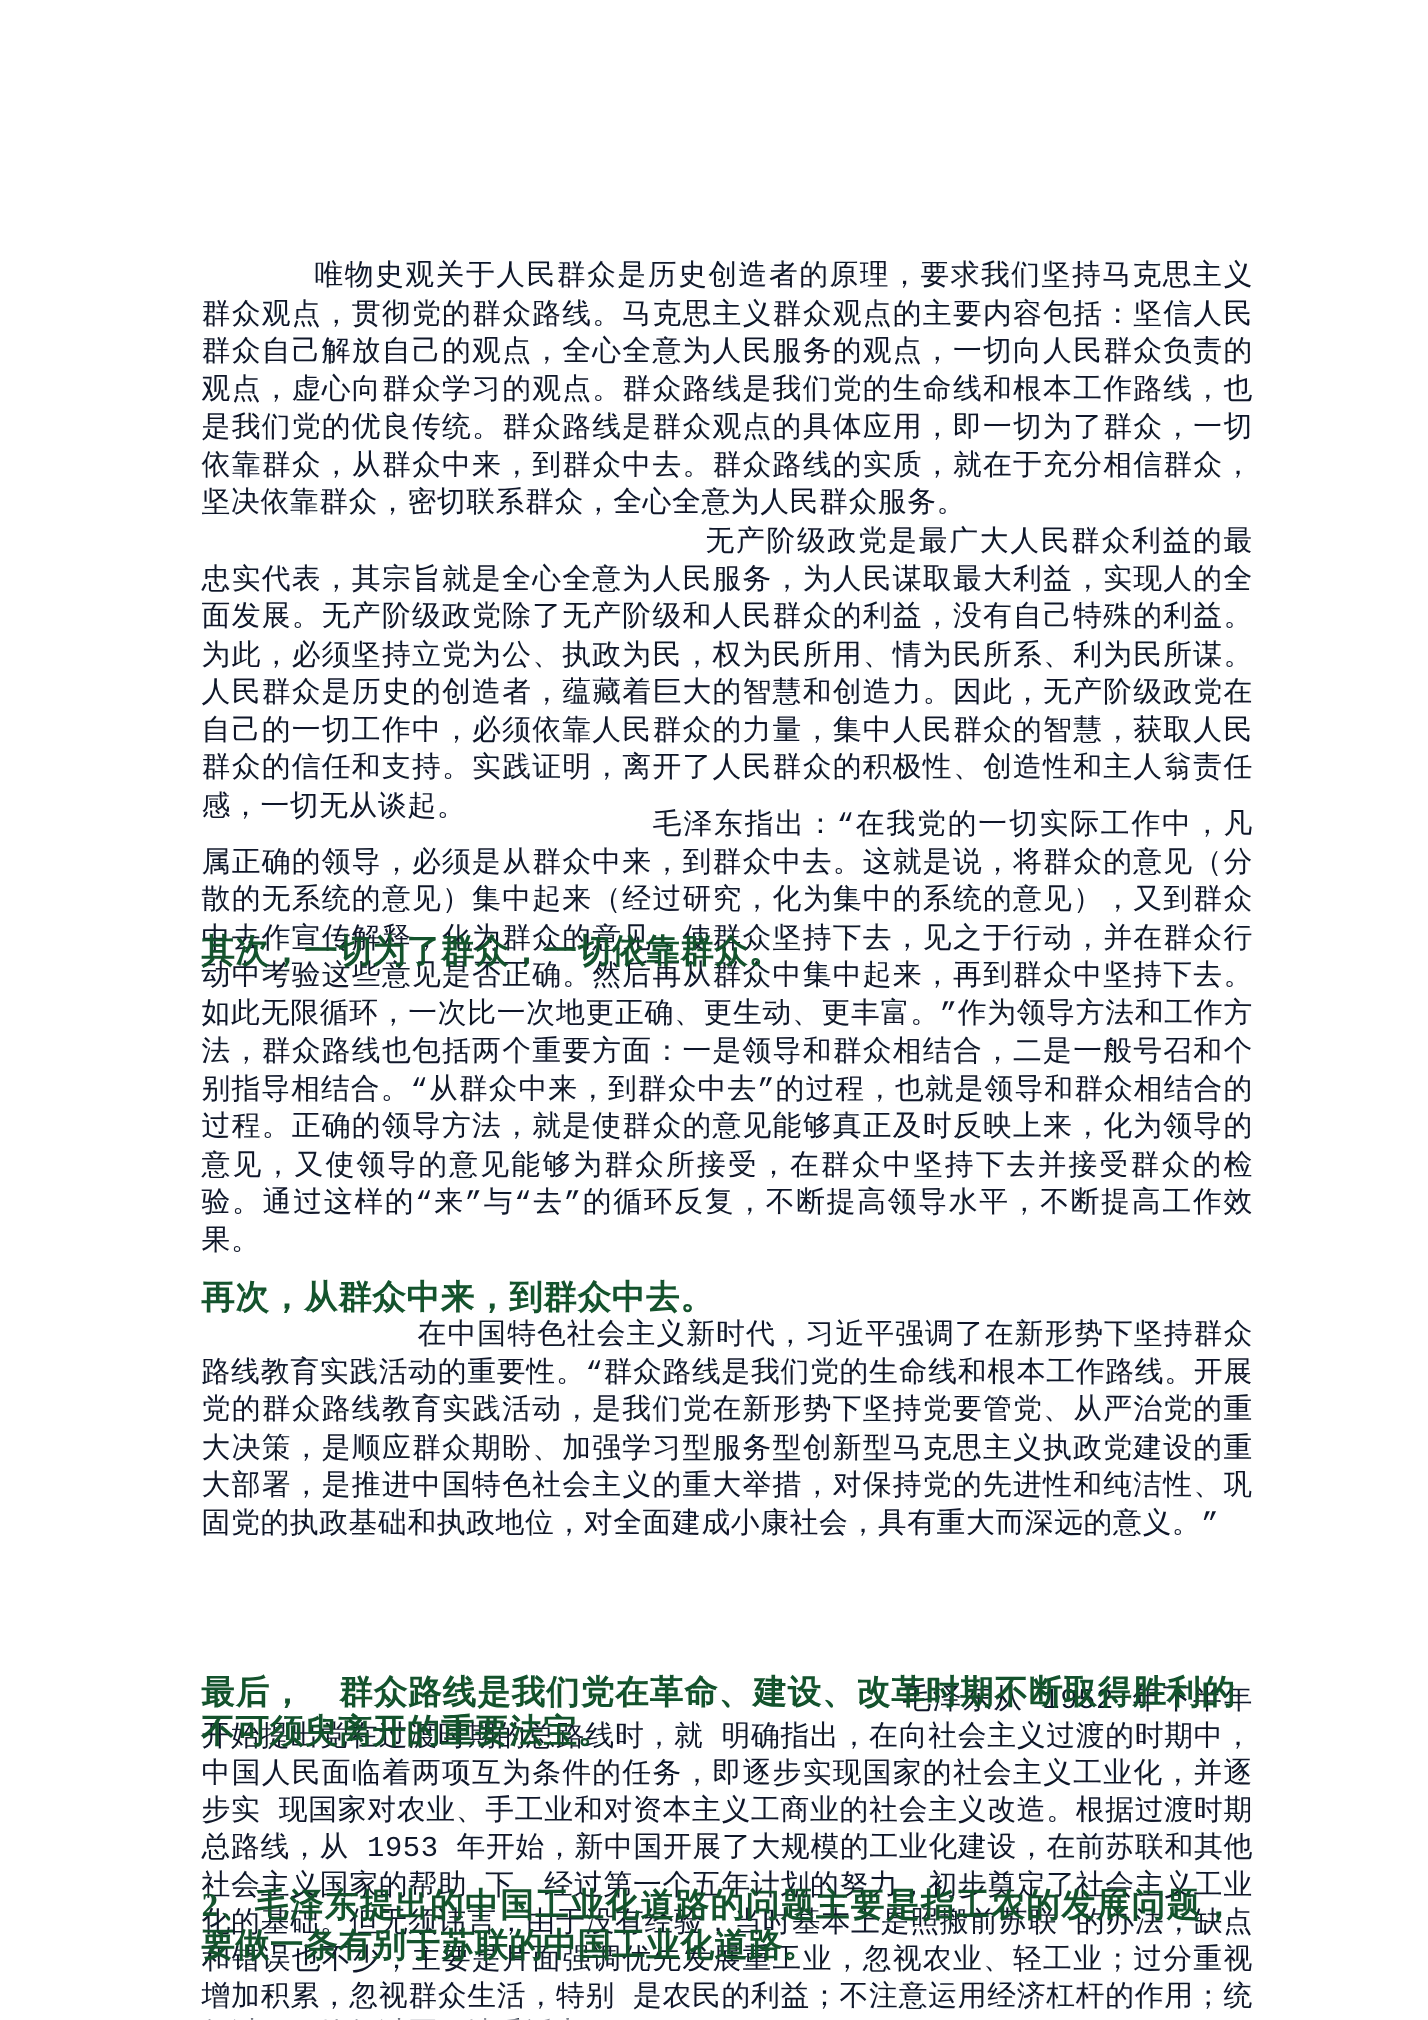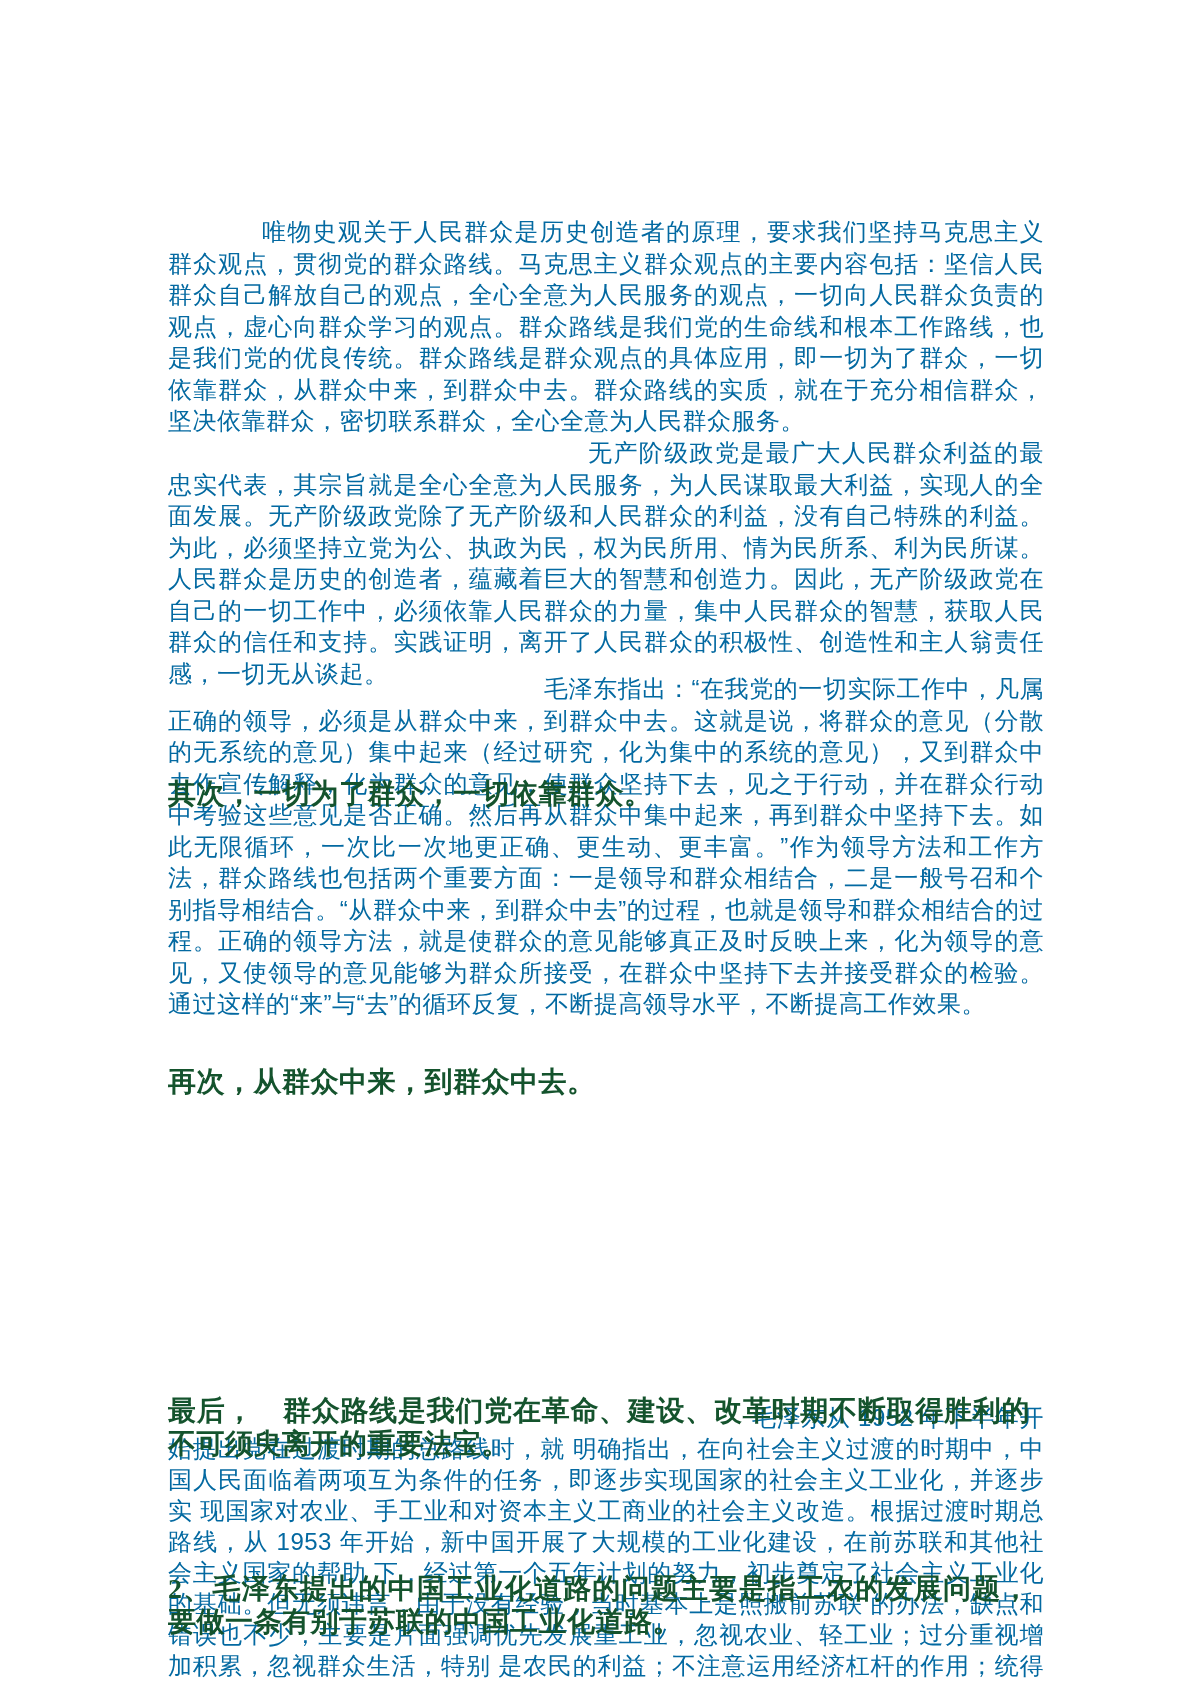--- a/index.html
+++ b/index.html
@@ -6,22 +6,22 @@
   body{
     width:1190px;height:1683px;overflow:hidden;background:#ffffff;
     font-family:"Liberation Serif","DejaVu Serif",serif;
   }
   .page{
     position:absolute;left:0;top:0;width:1190px;height:1683px;background:#ffffff;overflow:hidden;
   }
   .para{
     position:absolute;left:168px;width:876px;margin:0;
     font-size:24px;letter-spacing:0.5px;line-height:31.5px;
-    color:#0369a1;text-align:justify;
-    font-family:Liberation Sans, sans-serif;
+    color:#0f172a;text-align:justify;
+    font-family:Liberation Mono, monospace;
   }
   .p1{top:216px;text-indent:94px;}
   .p2{top:437px;text-indent:420px;}
   .p3{top:673px;text-indent:376px;}
   .p4{top:1098px;text-indent:180px;}
   .p5{top:1402px;text-indent:584px;line-height:31px;}
   .overlay{
     position:absolute;left:168px;width:862px;margin:0;
     font-size:28px;letter-spacing:0.5px;line-height:33px;
     font-weight:700;color:#14532d;text-align:justify;
@@ -36,20 +36,21 @@
 <body>
 
 <div class="page">
 
   <p class="para p1">唯物史观关于人民群众是历史创造者的原理，要求我们坚持马克思主义群众观点，贯彻党的群众路线。马克思主义群众观点的主要内容包括：坚信人民群众自己解放自己的观点，全心全意为人民服务的观点，一切向人民群众负责的观点，虚心向群众学习的观点。群众路线是我们党的生命线和根本工作路线，也是我们党的优良传统。群众路线是群众观点的具体应用，即一切为了群众，一切依靠群众，从群众中来，到群众中去。群众路线的实质，就在于充分相信群众，坚决依靠群众，密切联系群众，全心全意为人民群众服务。</p>
 
   <p class="para p2">无产阶级政党是最广大人民群众利益的最忠实代表，其宗旨就是全心全意为人民服务，为人民谋取最大利益，实现人的全面发展。无产阶级政党除了无产阶级和人民群众的利益，没有自己特殊的利益。为此，必须坚持立党为公、执政为民，权为民所用、情为民所系、利为民所谋。人民群众是历史的创造者，蕴藏着巨大的智慧和创造力。因此，无产阶级政党在自己的一切工作中，必须依靠人民群众的力量，集中人民群众的智慧，获取人民群众的信任和支持。实践证明，离开了人民群众的积极性、创造性和主人翁责任感，一切无从谈起。</p>
 
   <p class="para p3">毛泽东指出：“在我党的一切实际工作中，凡属正确的领导，必须是从群众中来，到群众中去。这就是说，将群众的意见（分散的无系统的意见）集中起来（经过研究，化为集中的系统的意见），又到群众中去作宣传解释，化为群众的意见，使群众坚持下去，见之于行动，并在群众行动中考验这些意见是否正确。然后再从群众中集中起来，再到群众中坚持下去。如此无限循环，一次比一次地更正确、更生动、更丰富。”作为领导方法和工作方法，群众路线也包括两个重要方面：一是领导和群众相结合，二是一般号召和个别指导相结合。“从群众中来，到群众中去”的过程，也就是领导和群众相结合的过程。正确的领导方法，就是使群众的意见能够真正及时反映上来，化为领导的意见，又使领导的意见能够为群众所接受，在群众中坚持下去并接受群众的检验。通过这样的“来”与“去”的循环反复，不断提高领导水平，不断提高工作效果。</p>
 
+  <p class="para p4">在中国特色社会主义新时代，习近平强调了在新形势下坚持群众路线教育实践活动的重要性。“群众路线是我们党的生命线和根本工作路线。开展党的群众路线教育实践活动，是我们党在新形势下坚持党要管党、从严治党的重大决策，是顺应群众期盼、加强学习型服务型创新型马克思主义执政党建设的重大部署，是推进中国特色社会主义的重大举措，对保持党的先进性和纯洁性、巩固党的执政基础和执政地位，对全面建成小康社会，具有重大而深远的意义。”</p>
 
   <p class="para p5">毛泽东从 1952 年下半年开始提出党在过渡时期的总路线时，就 明确指出，在向社会主义过渡的时期中，中国人民面临着两项互为条件的任务，即逐步实现国家的社会主义工业化，并逐步实 现国家对农业、手工业和对资本主义工商业的社会主义改造。根据过渡时期总路线，从 1953 年开始，新中国开展了大规模的工业化建设，在前苏联和其他社会主义国家的帮助 下，经过第一个五年计划的努力，初步奠定了社会主义工业化的基础。但无须讳言，由于没有经验，当时基本上是照搬前苏联 的办法，缺点和错误也不少，主要是片面强调优先发展重工业，忽视农业、轻工业；过分重视增加积累，忽视群众生活，特别 是农民的利益；不注意运用经济杠杆的作用；统得过死，管得过严，缺乏活力。</p>
 
   <p class="overlay h1">其次，一切为了群众，一切依靠群众。</p>
 
   <p class="overlay h2">再次，从群众中来，到群众中去。</p>
 
   <p class="overlay h3">最后，　群众路线是我们党在革命、建设、改革时期不断取得胜利的不可须臾离开的重要法宝。</p>
 
   <p class="overlay h4">2、毛泽东提出的中国工业化道路的问题主要是指工农的发展问题，要做一条有别于苏联的中国工业化道路。</p>

